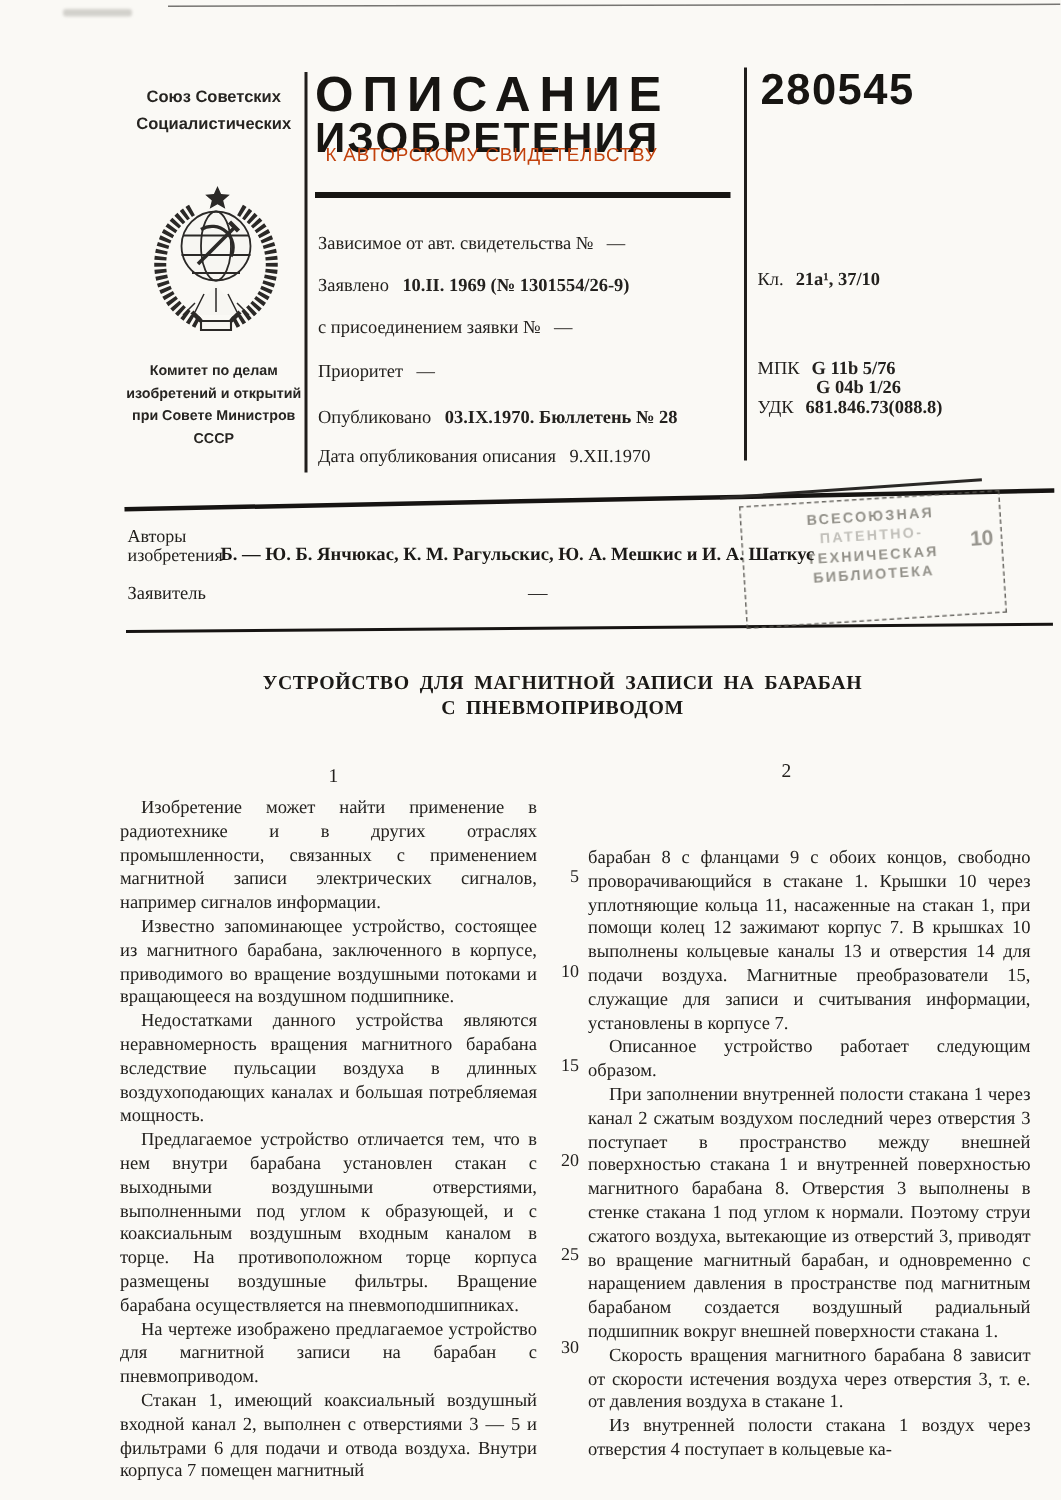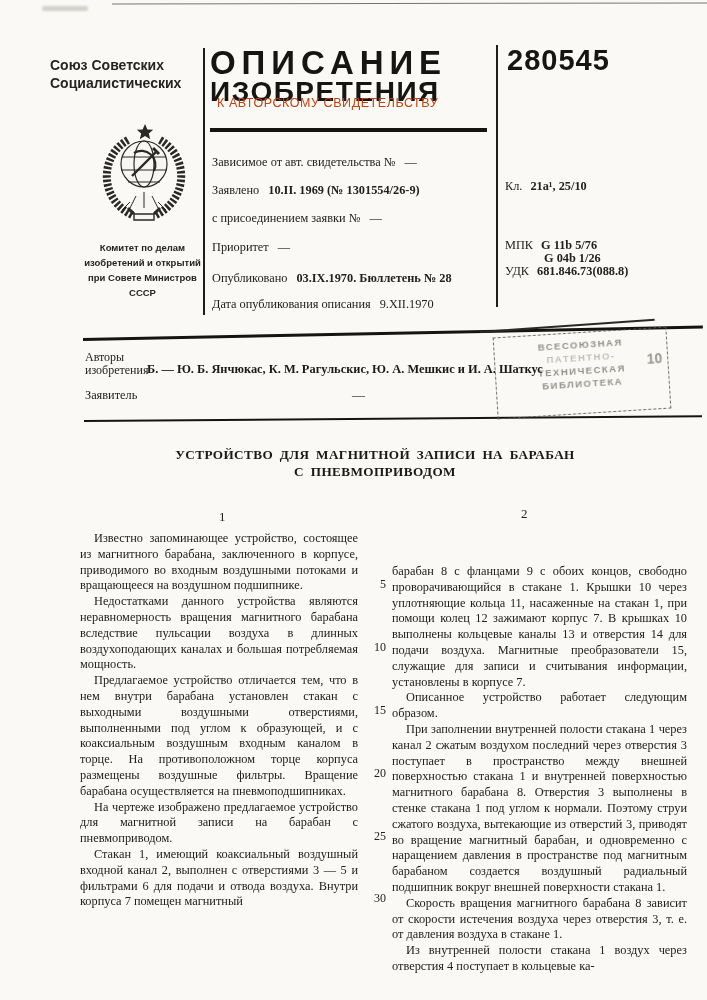--- a/index.html
+++ b/index.html
@@ -4,22 +4,22 @@
 <style>
   html,body{margin:0;padding:0;}
   body{
     width:707px;height:1000px;position:relative;overflow:hidden;
     background:#faf9f5;
     font-family:"Liberation Serif", serif;
     color:#1e1c1a;
   }
   .abs{position:absolute;}
   
-  .union-block{left:50px;top:56px;width:185px;
-    font-family:"Liberation Sans",sans-serif;font-weight:bold;font-size:14px;line-height:18px;color:#262421;}
+  .union-block{left:50px;top:56px;width:185px;text-align:center;
+    font-family:"Liberation Sans",sans-serif;font-weight:bold;font-size:11px;line-height:18px;color:#262421;}
   .committee-block{left:50px;top:240px;width:185px;text-align:center;
     font-family:"Liberation Sans",sans-serif;font-weight:bold;font-size:9.5px;line-height:15px;color:#262421;}
   .emblem{left:98px;top:120px;width:90px;height:103px;}
   
   .vline{width:1.6px;background:#201e1c;}
   .vline1{left:203px;top:48px;height:267px;}
   .vline2{left:496px;top:45px;height:262px;}
   .topline{left:112px;top:3px;width:595px;height:1.4px;background:#4a4845;opacity:.75;transform:rotate(-.12deg);}
   .midrule{left:83px;top:338px;width:620px;height:3px;background:#161412;transform:rotate(-1.15deg);transform-origin:left center;}
   .midrule2{left:480px;top:331px;width:175px;height:1.6px;background:#2a2826;transform:rotate(-4deg);transform-origin:left center;}
@@ -137,21 +137,21 @@
 </div>
 <div class="abs field-row" style="top:271px">
   <span>Опубликовано</span><span class="val bold">03.IX.1970. Бюллетень № 28</span>
 </div>
 <div class="abs field-row" style="top:297px">
   <span>Дата опубликования описания</span><span class="val">9.XII.1970</span>
 </div>
 
 <div class="abs docnum">280545</div>
 <div class="abs r-field" style="left:505px;top:179px">
-  <span>Кл.</span><span class="val">21a¹, 25/10</span>
+  <span>Кл.</span><span class="val">21a¹, 37/10</span>
 </div>
 <div class="abs r-field" style="left:505px;top:238px">
   <span>МПК</span><span class="val">G 11b 5/76</span>
 </div>
 <div class="abs r-field" style="left:544px;top:251px">
   <span class="val" style="margin-left:0">G 04b 1/26</span>
 </div>
 <div class="abs r-field" style="left:505px;top:264px">
   <span>УДК</span><span class="val">681.846.73(088.8)</span>
 </div>
@@ -179,21 +179,22 @@
 
 <div class="abs inv-title">
   <div>УСТРОЙСТВО ДЛЯ МАГНИТНОЙ ЗАПИСИ НА БАРАБАН</div>
   <div>С ПНЕВМОПРИВОДОМ</div>
 </div>
 
 <div class="abs colhead colhead1">1</div>
 <div class="abs colhead colhead2">2</div>
 
 <div class="abs bodycol leftcol">
-  <p>Известно запоминающее устройство, состоящее из магнитного барабана, заключенного в корпусе, приводимого во входным воздушными потоками и вращающееся на воздушном подшипнике.</p>
+  <p>Изобретение может найти применение в радиотехнике и в других отраслях промышленности, связанных с применением магнитной записи электрических сигналов, например сигналов информации.</p>
+  <p>Известно запоминающее устройство, состоящее из магнитного барабана, заключенного в корпусе, приводимого во вращение воздушными потоками и вращающееся на воздушном подшипнике.</p>
   <p>Недостатками данного устройства являются неравномерность вращения магнитного барабана вследствие пульсации воздуха в длинных воздухоподающих каналах и большая потребляемая мощность.</p>
   <p>Предлагаемое устройство отличается тем, что в нем внутри барабана установлен стакан с выходными воздушными отверстиями, выполненными под углом к образующей, и с коаксиальным воздушным входным каналом в торце. На противоположном торце корпуса размещены воздушные фильтры. Вращение барабана осуществляется на пневмоподшипниках.</p>
   <p>На чертеже изображено предлагаемое устройство для магнитной записи на барабан с пневмоприводом.</p>
   <p>Стакан 1, имеющий коаксиальный воздушный входной канал 2, выполнен с отверстиями 3 — 5 и фильтрами 6 для подачи и отвода воздуха. Внутри корпуса 7 помещен магнитный</p>
 </div>
 
 <div class="abs bodycol rightcol">
   <p class="noindent">барабан 8 с фланцами 9 с обоих концов, свободно проворачивающийся в стакане 1. Крышки 10 через уплотняющие кольца 11, насаженные на стакан 1, при помощи колец 12 зажимают корпус 7. В крышках 10 выполнены кольцевые каналы 13 и отверстия 14 для подачи воздуха. Магнитные преобразователи 15, служащие для записи и считывания информации, установлены в корпусе 7.</p>
   <p>Описанное устройство работает следующим образом.</p>
   <p>При заполнении внутренней полости стакана 1 через канал 2 сжатым воздухом последний через отверстия 3 поступает в пространство между внешней поверхностью стакана 1 и внутренней поверхностью магнитного барабана 8. Отверстия 3 выполнены в стенке стакана 1 под углом к нормали. Поэтому струи сжатого воздуха, вытекающие из отверстий 3, приводят во вращение магнитный барабан, и одновременно с наращением давления в пространстве под магнитным барабаном создается воздушный радиальный подшипник вокруг внешней поверхности стакана 1.</p>

